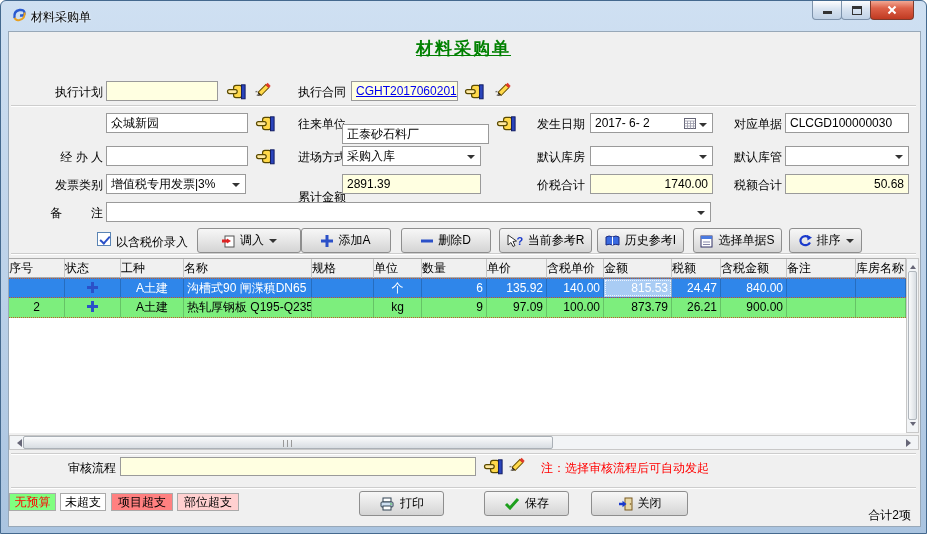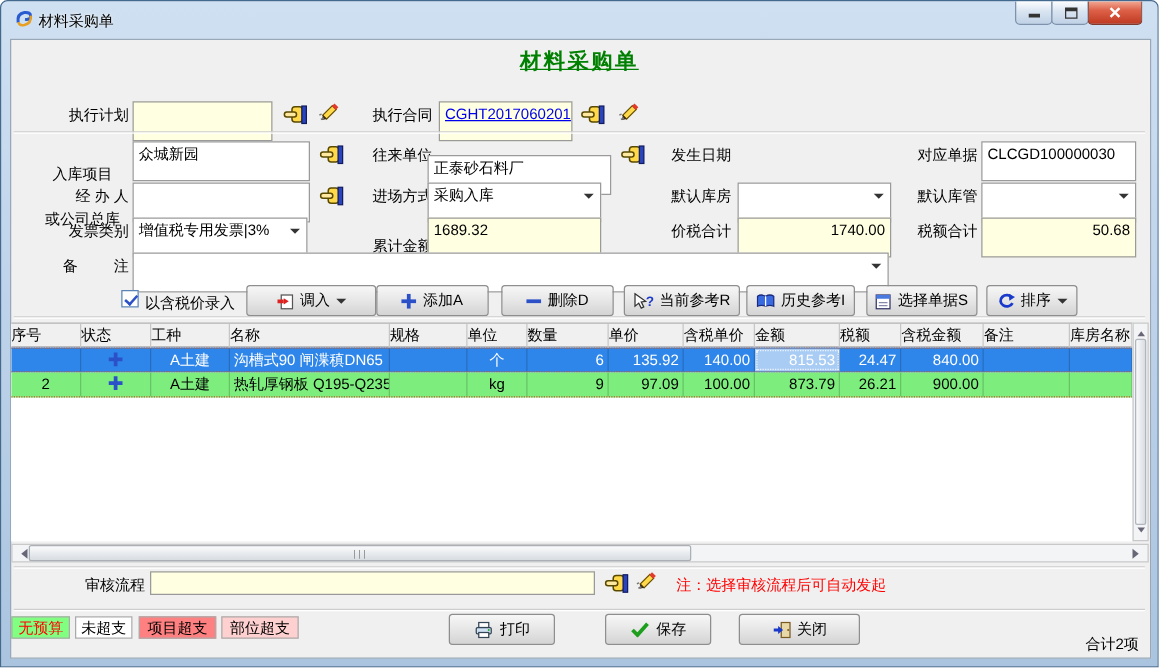--- a/index.html
+++ b/index.html
@@ -37,21 +37,21 @@
 
   .page-title { position:absolute; left:0; top:36px; width:100%; text-align:center;
     font-size:17px; font-weight:bold; color:#008000; text-decoration:underline; letter-spacing:2px; }
 
   .sep { position:absolute; left:10px; width:905px; height:2px;
     border-top:1px solid #cdcdcd; border-bottom:1px solid #fff; }
 
   .lbl { position:absolute; text-align:right; white-space:pre; color:#000; }
   .lbl2 { text-align:center; line-height:12px; }
 
-  .field { position:absolute; height:32px; background:#fff; border:1px solid #9a9a9a;
+  .field { position:absolute; height:20px; background:#fff; border:1px solid #9a9a9a;
     padding:0 4px; line-height:18px; overflow:hidden; white-space:nowrap; }
   .field.yellow { background:#ffffe1; }
   .field.link { color:#0000ee; text-decoration:underline; }
   .field.r { text-align:right; }
   .combo .arrow { position:absolute; right:5px; top:8px; width:0; height:0;
     border:4px solid transparent; border-top:4px solid #333; }
   .cal-btn { position:absolute; right:2px; top:2px; width:26px; height:14px;
     display:flex; align-items:center; gap:3px; }
   .cal-btn .arrow { position:static; width:0; height:0;
     border:4px solid transparent; border-top:4px solid #333; margin-top:7px; }
@@ -169,40 +169,46 @@
       <g transform="rotate(-45 8 7)">
         <rect x="3" y="5.2" width="9" height="3.6" fill="#ffd94a" stroke="#6a5200" stroke-width="0.8"></rect>
         <rect x="11.5" y="5.2" width="2.5" height="3.6" fill="#e03a2a"></rect>
         <polygon points="3.2,5.2 0.5,7 3.2,8.8" fill="#3a2a10"></polygon>
       </g>
       <path d="M2 12 l2 -1 M1 9 l1.5 -0.5" stroke="#777"></path>
     </svg>
 
   <div class="sep" style="top:104px;"></div>
 
-  <div class="lbl lbl2" style="left:28px;top:108px;width:74px;">
-    <div>入库项目</div>
-    <div>或公司总库</div>
-  </div>
   <div class="field" style="left:105px;top:112px;width:142px;">众城新园</div>
   <svg class="icon-btn" style="left:253px;top:114px;" viewBox="0 0 16 14" width="20" height="17">
       <rect x="6" y="2" width="7" height="10" rx="2" fill="#ffd94a" stroke="#5a4a00"></rect>
       <rect x="1" y="5.5" width="8" height="3.2" rx="1.6" fill="#ffe9a0" stroke="#5a4a00"></rect>
       <rect x="12.5" y="1.5" width="3" height="11.5" fill="#2a44bb" stroke="#101a60" stroke-width="0.8"></rect>
     </svg>
 
   <div class="lbl" style="left:285px;top:115px;width:60px;">往来单位</div>
   <div class="field" style="left:341px;top:112px;width:147px;margin-top:11px;">正泰砂石料厂</div>
   <svg class="icon-btn" style="left:494px;top:114px;" viewBox="0 0 16 14" width="20" height="17">
       <rect x="6" y="2" width="7" height="10" rx="2" fill="#ffd94a" stroke="#5a4a00"></rect>
       <rect x="1" y="5.5" width="8" height="3.2" rx="1.6" fill="#ffe9a0" stroke="#5a4a00"></rect>
       <rect x="12.5" y="1.5" width="3" height="11.5" fill="#2a44bb" stroke="#101a60" stroke-width="0.8"></rect>
     </svg>
 
   <div class="lbl" style="left:527px;top:115px;width:57px;">发生日期</div>
+  <div class="field" style="left:589px;top:112px;width:123px;">
+    <span>2017- 6- 2</span>
+    <span class="cal-btn">
+      <svg width="12" height="11" viewBox="0 0 12 11">
+          <rect x="0.5" y="0.5" width="11" height="10" fill="#fff" stroke="#667"></rect>
+          <path d="M0.5 3 h11 M3.5 3 v7.5 M6.5 3 v7.5 M9.5 3 v7.5 M0.5 5.5 h11 M0.5 8 h11" stroke="#99a" stroke-width="0.8"></path>
+        </svg>
+      <i class="arrow"></i>
+    </span>
+  </div>
 
   <div class="lbl" style="left:724px;top:115px;width:57px;">对应单据</div>
   <div class="field" style="left:784px;top:112px;width:124px;">CLCGD100000030</div>
 
   <div class="lbl" style="left:40px;top:148px;width:62px;">经 办 人</div>
   <div class="field" style="left:105px;top:145px;width:142px;"></div>
   <svg class="icon-btn" style="left:253px;top:147px;" viewBox="0 0 16 14" width="20" height="17">
       <rect x="6" y="2" width="7" height="10" rx="2" fill="#ffd94a" stroke="#5a4a00"></rect>
       <rect x="1" y="5.5" width="8" height="3.2" rx="1.6" fill="#ffe9a0" stroke="#5a4a00"></rect>
       <rect x="12.5" y="1.5" width="3" height="11.5" fill="#2a44bb" stroke="#101a60" stroke-width="0.8"></rect>
@@ -226,21 +232,21 @@
     <i class="arrow"></i>
   </div>
 
   <div class="lbl" style="left:40px;top:176px;width:62px;">发票类别</div>
   <div class="field combo" style="left:105px;top:173px;width:140px;">
     <span>增值税专用发票|3%</span>
     <i class="arrow"></i>
   </div>
 
   <div class="lbl" style="left:285px;top:176px;width:60px;margin-top:12px;">累计金额</div>
-  <div class="field yellow" style="left:341px;top:173px;width:139px;">1689.32</div>
+  <div class="field yellow" style="left:341px;top:173px;width:139px;">2891.39</div>
 
   <div class="lbl" style="left:527px;top:176px;width:57px;">价税合计</div>
   <div class="field yellow r" style="left:589px;top:173px;width:123px;">1740.00</div>
 
   <div class="lbl" style="left:724px;top:176px;width:57px;">税额合计</div>
   <div class="field yellow r" style="left:784px;top:173px;width:124px;">50.68</div>
 
   <div class="lbl" style="left:40px;top:204px;width:62px;font-family:Liberation Mono, monospace;">备    注</div>
   <div class="field combo" style="left:105px;top:201px;width:605px;">
     <span></span>

